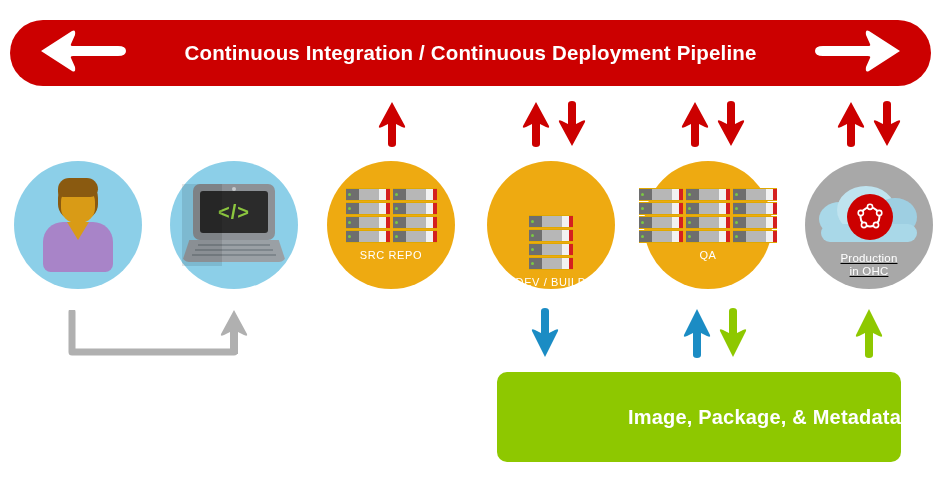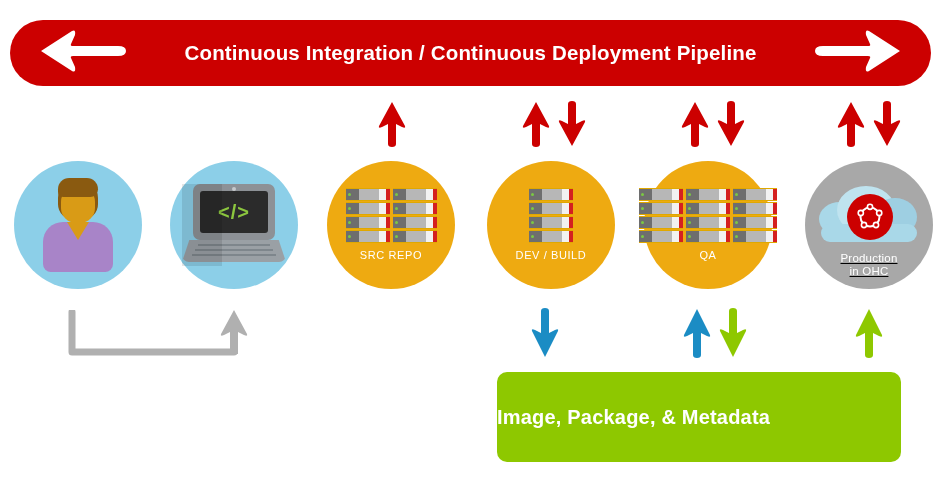--- a/index.html
+++ b/index.html
@@ -219,21 +219,21 @@
     display: flex; align-items: center; justify-content: center;
   }
 
   
   .repo-box {
     position: absolute;
     left: 497px; top: 372px;
     width: 404px; height: 90px;
     background: #8ec800;
     border-radius: 10px;
-    display: flex; align-items: center; justify-content: flex-start;
+    display: flex; align-items: center; justify-content: flex-end;
   }
   .repo-text {
     color: #ffffff;
     font-size: 20px;
     font-weight: bold;
     text-align: center;
     line-height: 1.3;
     letter-spacing: 0.2px;
   }
 
@@ -391,21 +391,21 @@
             </div>
             <div class="mid"></div>
             <div class="strip-w"></div>
             <div class="strip-r"></div>
           </div>
       </div>
     </div>
     <div class="node-label">SRC REPO</div>
   </div>
 
-  <div class="node amber" style="left:487px; top:161px; width:128px; height:128px;">
+  <div class="node amber" style="left:487px; top:161px; width:128px; height:128px;justify-content:flex-end;">
     <div class="rack">
       <div class="rack-col">
         <div class="server-unit">
             <div class="bay">
               <div class="led"></div>
             </div>
             <div class="mid"></div>
             <div class="strip-w"></div>
             <div class="strip-r"></div>
           </div>

